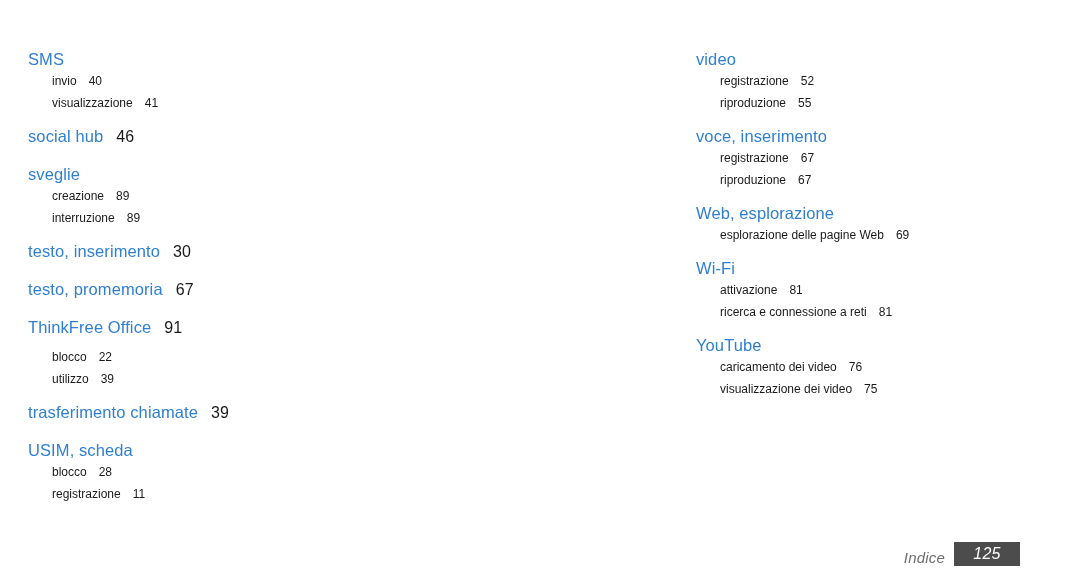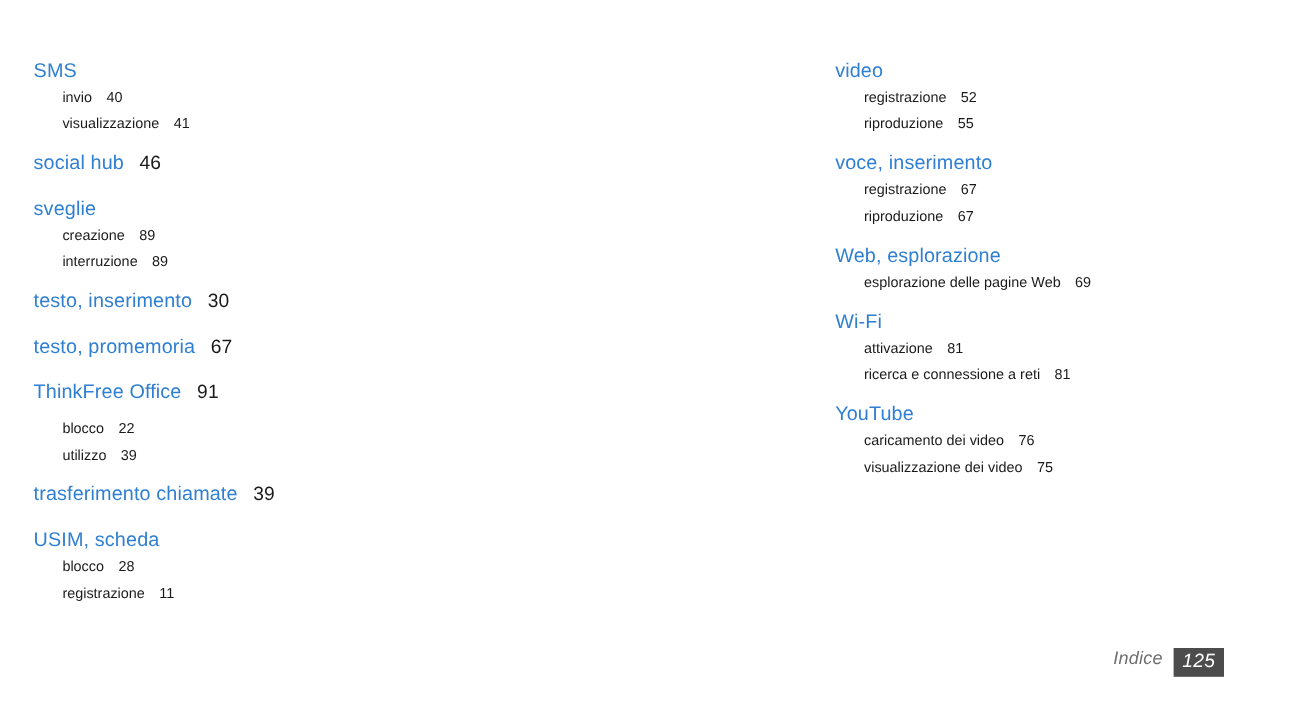--- a/index.html
+++ b/index.html
@@ -72,39 +72,39 @@
   }
   .subentry .pg {
     margin-left: 12px;
   }
 
   .footer {
     position: absolute;
     right: 60px;
     bottom: 20px;
     display: flex;
-    align-items: flex-start;
+    align-items: flex-end;
     height: 26px;
   }
   .footer-label {
     font-style: italic;
     font-size: 15px;
     color: #6e6e6e;
     margin-right: 9px;
     letter-spacing: 0.2px;
   }
   .page-badge {
     background: #4c4c4c;
     color: #ffffff;
     font-style: italic;
     font-size: 16px;
     line-height: 24px;
     min-width: 34px;
     text-align: center;
-    padding: 0 4px;
+    padding: 0 16px;
     letter-spacing: 0.3px;
   }
 </style>
 </head>
 <body>
 
 <div class="page">
 
   <div class="index-columns">
     <div class="column left">

